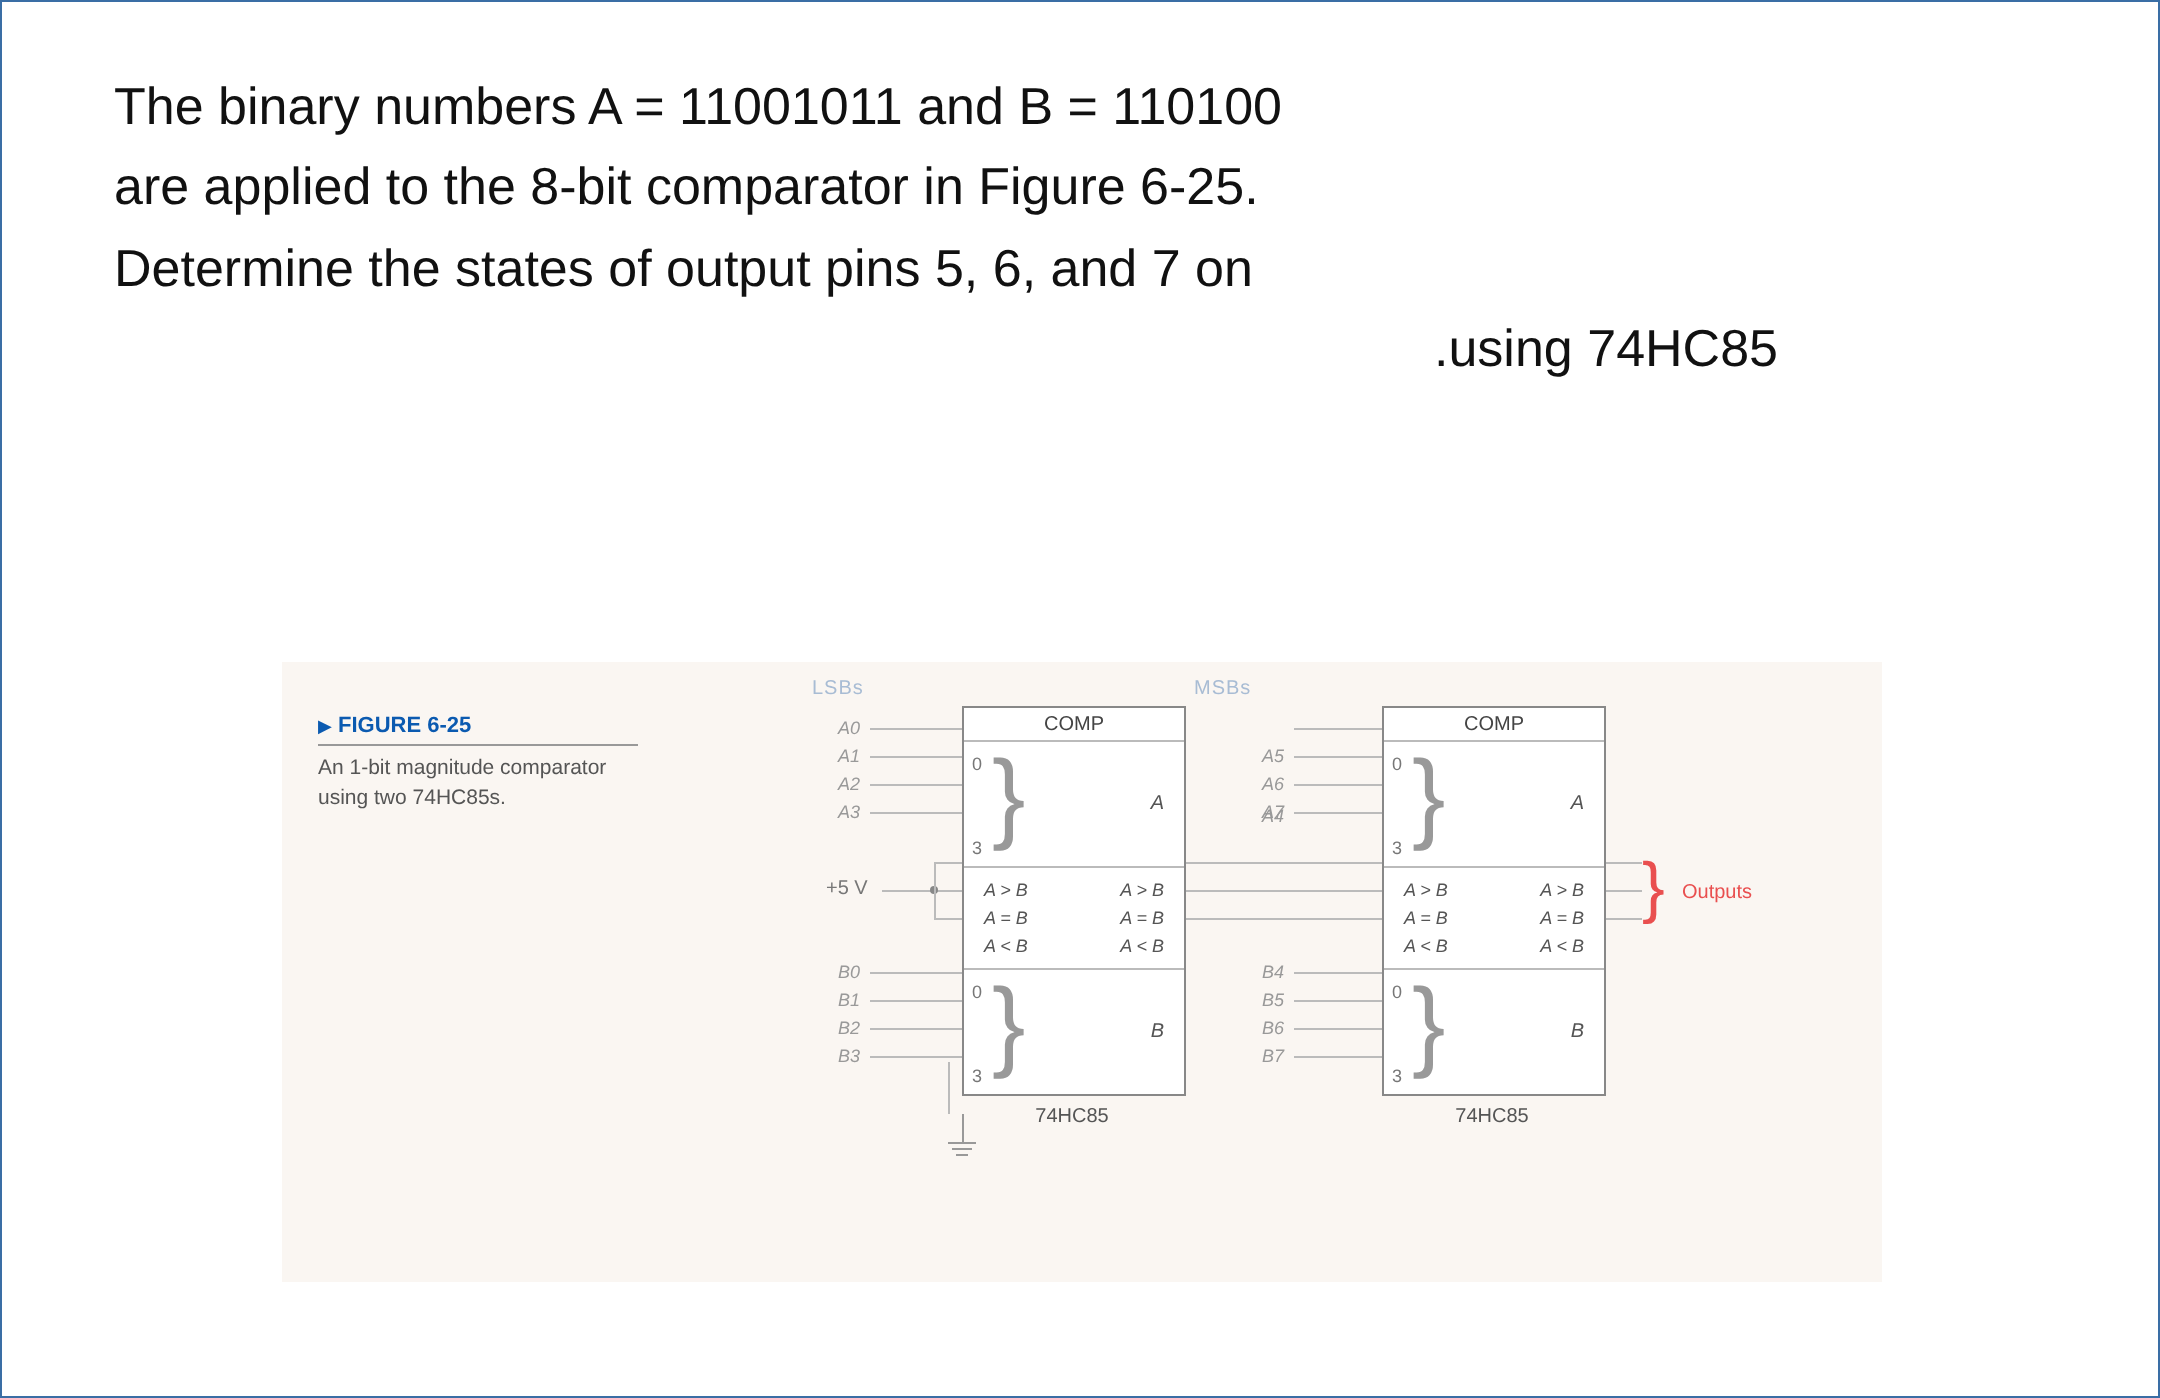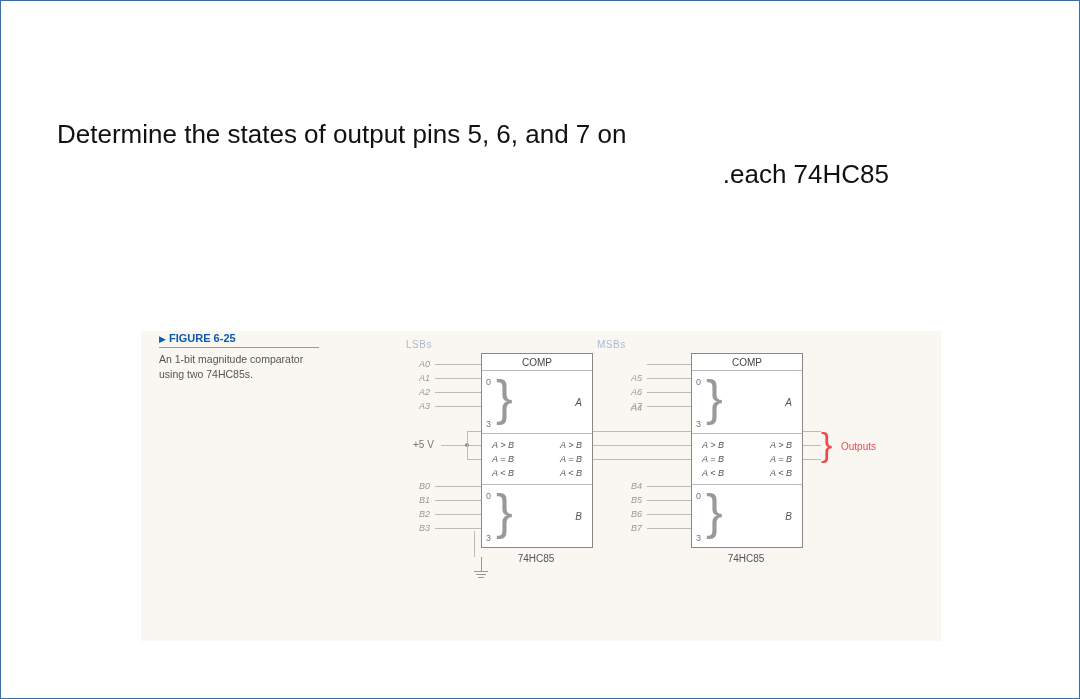--- a/index.html
+++ b/index.html
@@ -23,21 +23,21 @@
     position: absolute;
     left: 140px;
     top: 330px;
     width: 800px;
     height: 310px;
     background: #faf6f2;
   }
   .figure-caption {
     position: absolute;
     left: 18px;
-    top: 1px;
+    top: 26px;
     font-size: 11px;
     width: 180px;
     color: #555;
   }
   .figure-caption .fig-label {
     color: #0b5ab0;
     font-weight: bold;
     font-size: 11px;
   }
   .figure-caption .rule {
@@ -188,24 +188,24 @@
     width: 4px;
     height: 4px;
     background: #888;
     border-radius: 50%;
   }
 </style>
 </head>
 <body>
 
 <div class="problem-text">
-  <br>
-  <br>
+  <span>The binary numbers A = 11001011 and B = 110100</span><br>
+  <span>are applied to the 8-bit comparator in Figure 6-25.</span><br>
   <span>Determine the states of output pins 5, 6, and 7 on</span><br>
-  <div style="text-align:right; padding-right:120px;"><span>.each 74HC85</span></div>
+  <div style="text-align:right; padding-right:120px;"><span>.using 74HC85</span></div>
 </div>
 
 <div class="figure-area">
 
   <div class="figure-caption">
     <span style="color:#0b5ab0;font-size:9px;">▶</span>
     <span class="fig-label">FIGURE 6-25</span>
     <div class="rule"></div>
     <div class="desc">An 1-bit magnitude comparator</div>
     <div class="desc">using two 74HC85s.</div>

